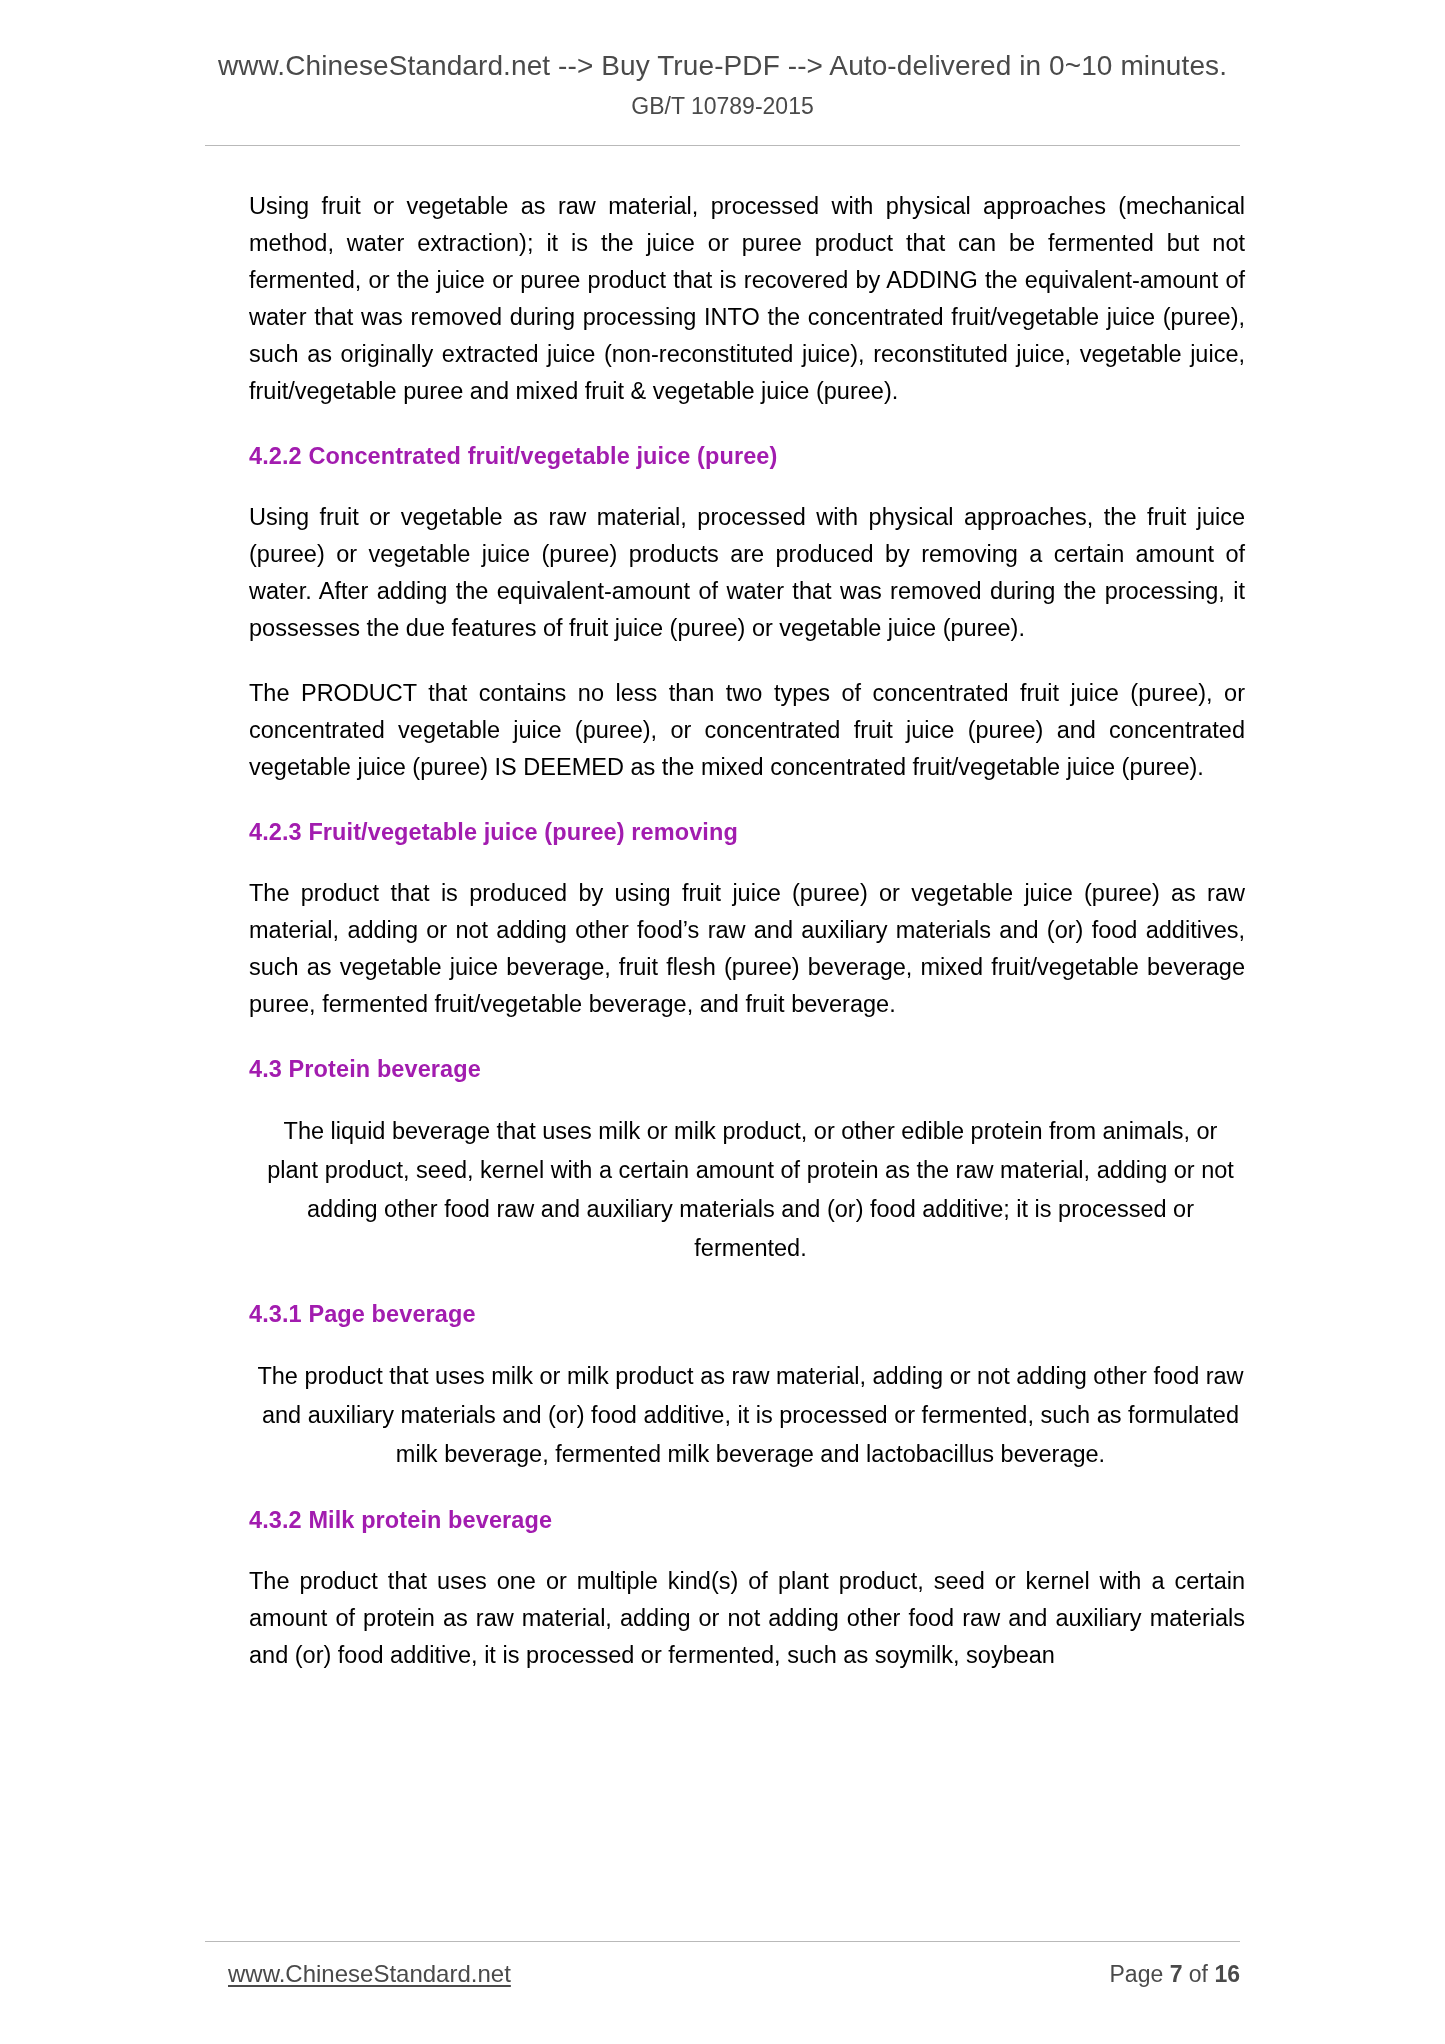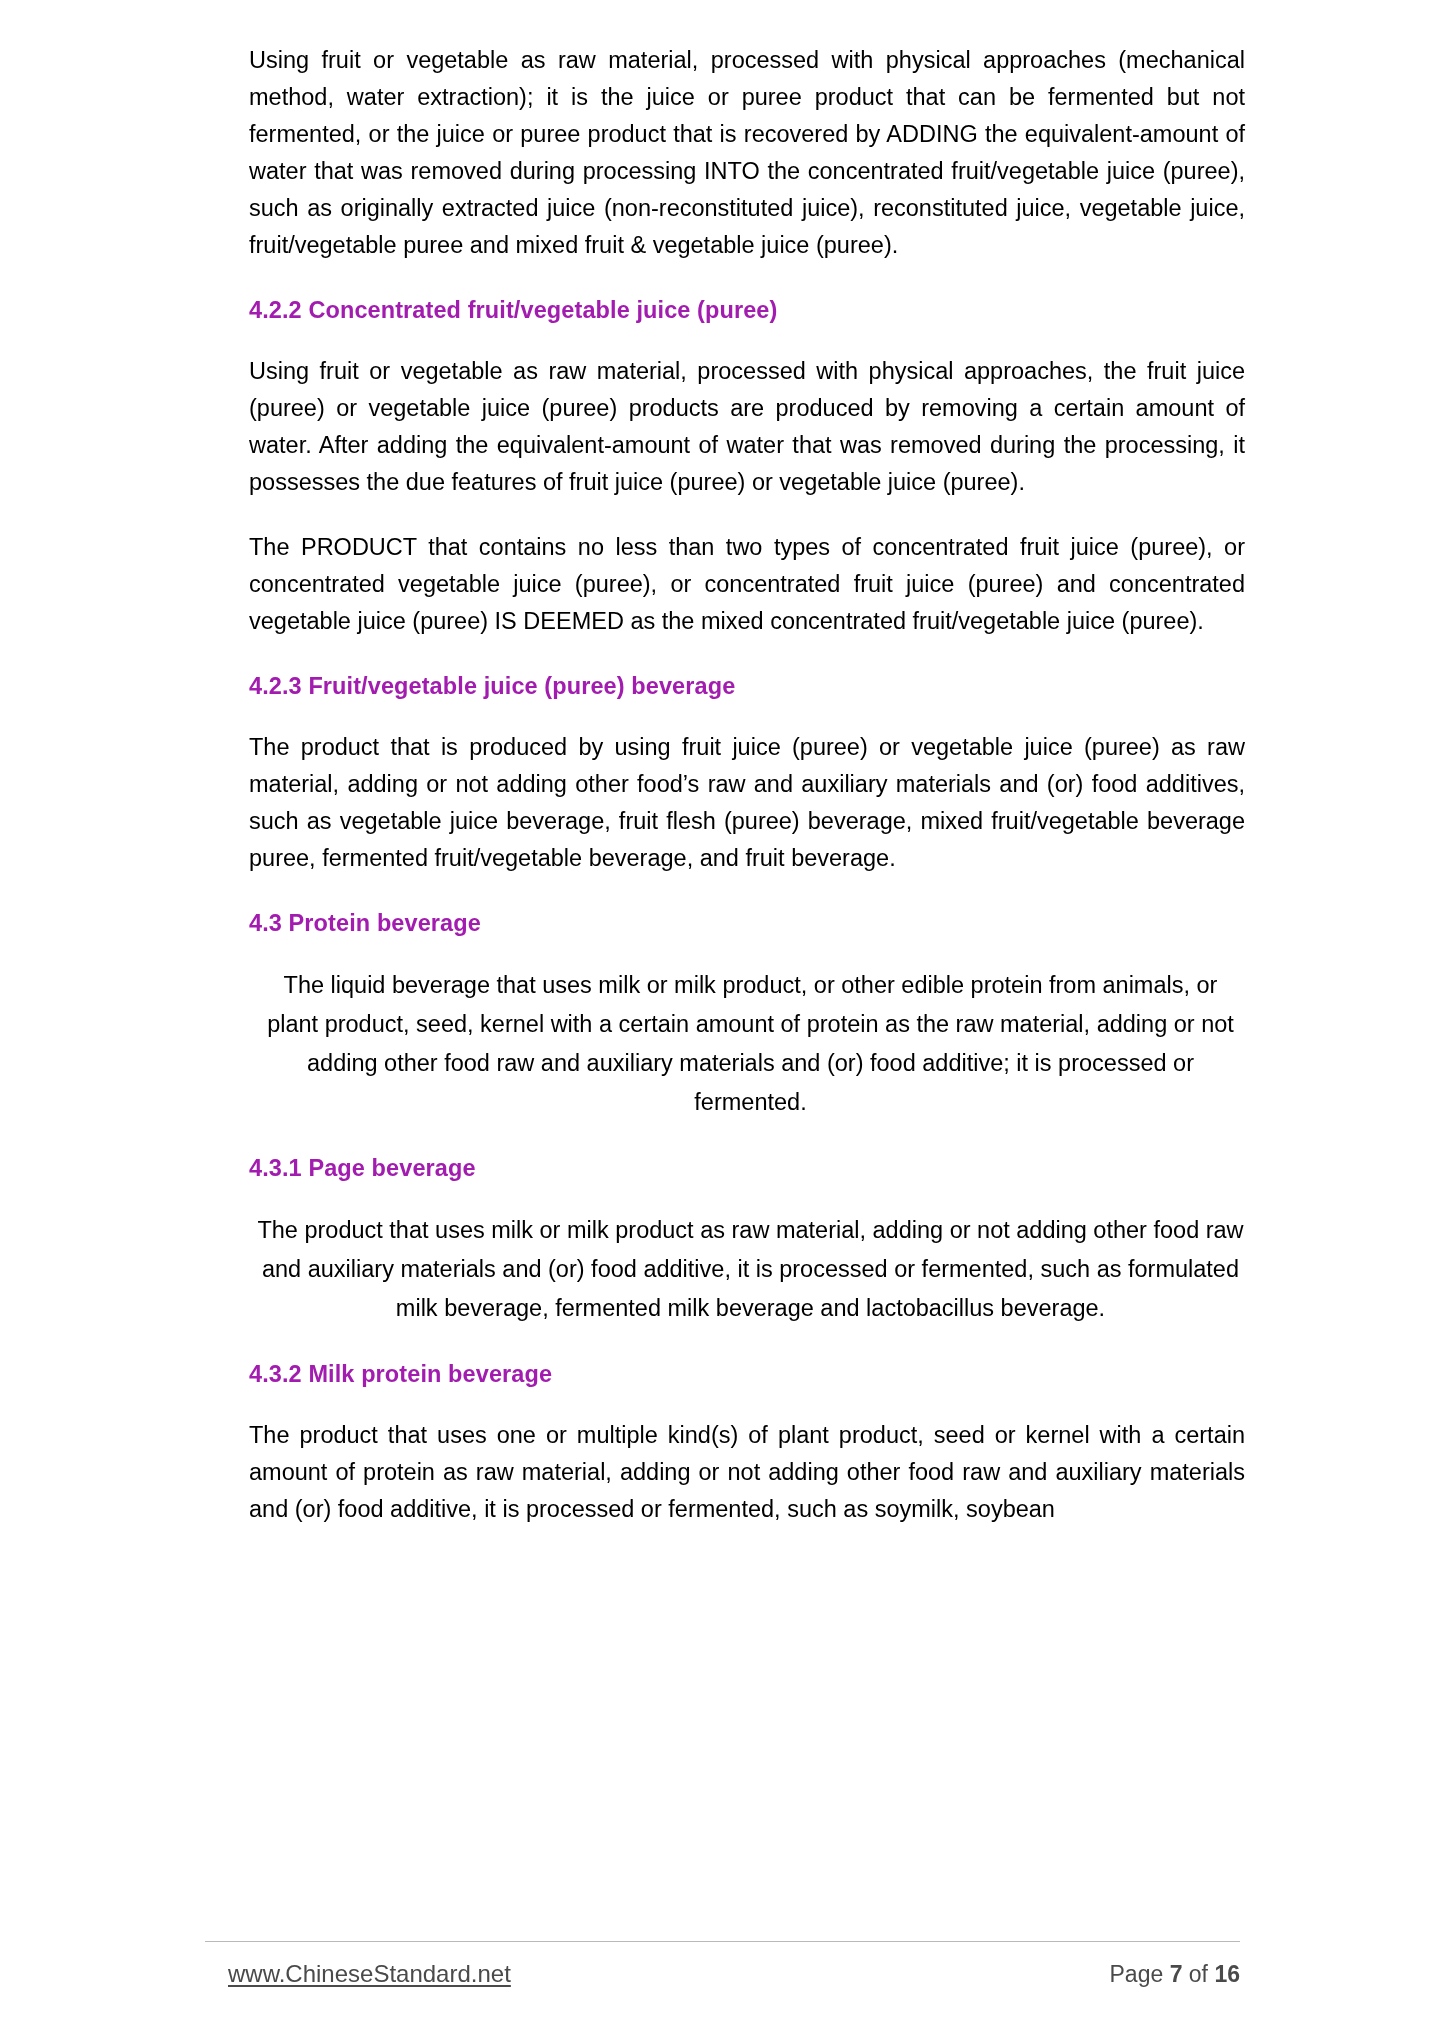--- a/index.html
+++ b/index.html
@@ -118,32 +118,39 @@
   }
   .footer-page b {
     font-weight: bold;
   }
 </style>
 </head>
 <body>
 
 <div class="page">
 
+  <div class="page-header">
+    <div class="watermark-line">www.ChineseStandard.net --&gt; Buy True-PDF --&gt; Auto-delivered in 0~10 minutes.</div>
+    <div class="std-number">GB/T 10789-2015</div>
+    <div class="rule-wrap">
+      <hr class="rule">
+    </div>
+  </div>
 
   <div class="content">
 
     <p class="body-text first">Using fruit or vegetable as raw material, processed with physical approaches (mechanical method, water extraction); it is the juice or puree product that can be fermented but not fermented, or the juice or puree product that is recovered by ADDING the equivalent-amount of water that was removed during processing INTO the concentrated fruit/vegetable juice (puree), such as originally extracted juice (non-reconstituted juice), reconstituted juice, vegetable juice, fruit/vegetable puree and mixed fruit &amp; vegetable juice (puree).</p>
 
     <h3 class="section-heading">4.2.2 Concentrated fruit/vegetable juice (puree)</h3>
 
     <p class="body-text">Using fruit or vegetable as raw material, processed with physical approaches, the fruit juice (puree) or vegetable juice (puree) products are produced by removing a certain amount of water. After adding the equivalent-amount of water that was removed during the processing, it possesses the due features of fruit juice (puree) or vegetable juice (puree).</p>
 
     <p class="body-text">The PRODUCT that contains no less than two types of concentrated fruit juice (puree), or concentrated vegetable juice (puree), or concentrated fruit juice (puree) and concentrated vegetable juice (puree) IS DEEMED as the mixed concentrated fruit/vegetable juice (puree).</p>
 
-    <h3 class="section-heading">4.2.3 Fruit/vegetable juice (puree) beverage</h3>
+    <h3 class="section-heading">4.2.3 Fruit/vegetable juice (puree) removing</h3>
 
     <p class="body-text">The product that is produced by using fruit juice (puree) or vegetable juice (puree) as raw material, adding or not adding other food’s raw and auxiliary materials and (or) food additives, such as vegetable juice beverage, fruit flesh (puree) beverage, mixed fruit/vegetable beverage puree, fermented fruit/vegetable beverage, and fruit beverage.</p>
 
     <h3 class="section-heading">4.3 Protein beverage</h3>
 
     <p class="body-text loose">The liquid beverage that uses milk or milk product, or other edible protein from animals, or plant product, seed, kernel with a certain amount of protein as the raw material, adding or not adding other food raw and auxiliary materials and (or) food additive; it is processed or fermented.</p>
 
     <h3 class="section-heading">4.3.1 Page beverage</h3>
 
     <p class="body-text loose">The product that uses milk or milk product as raw material, adding or not adding other food raw and auxiliary materials and (or) food additive, it is processed or fermented, such as formulated milk beverage, fermented milk beverage and lactobacillus beverage.</p>

